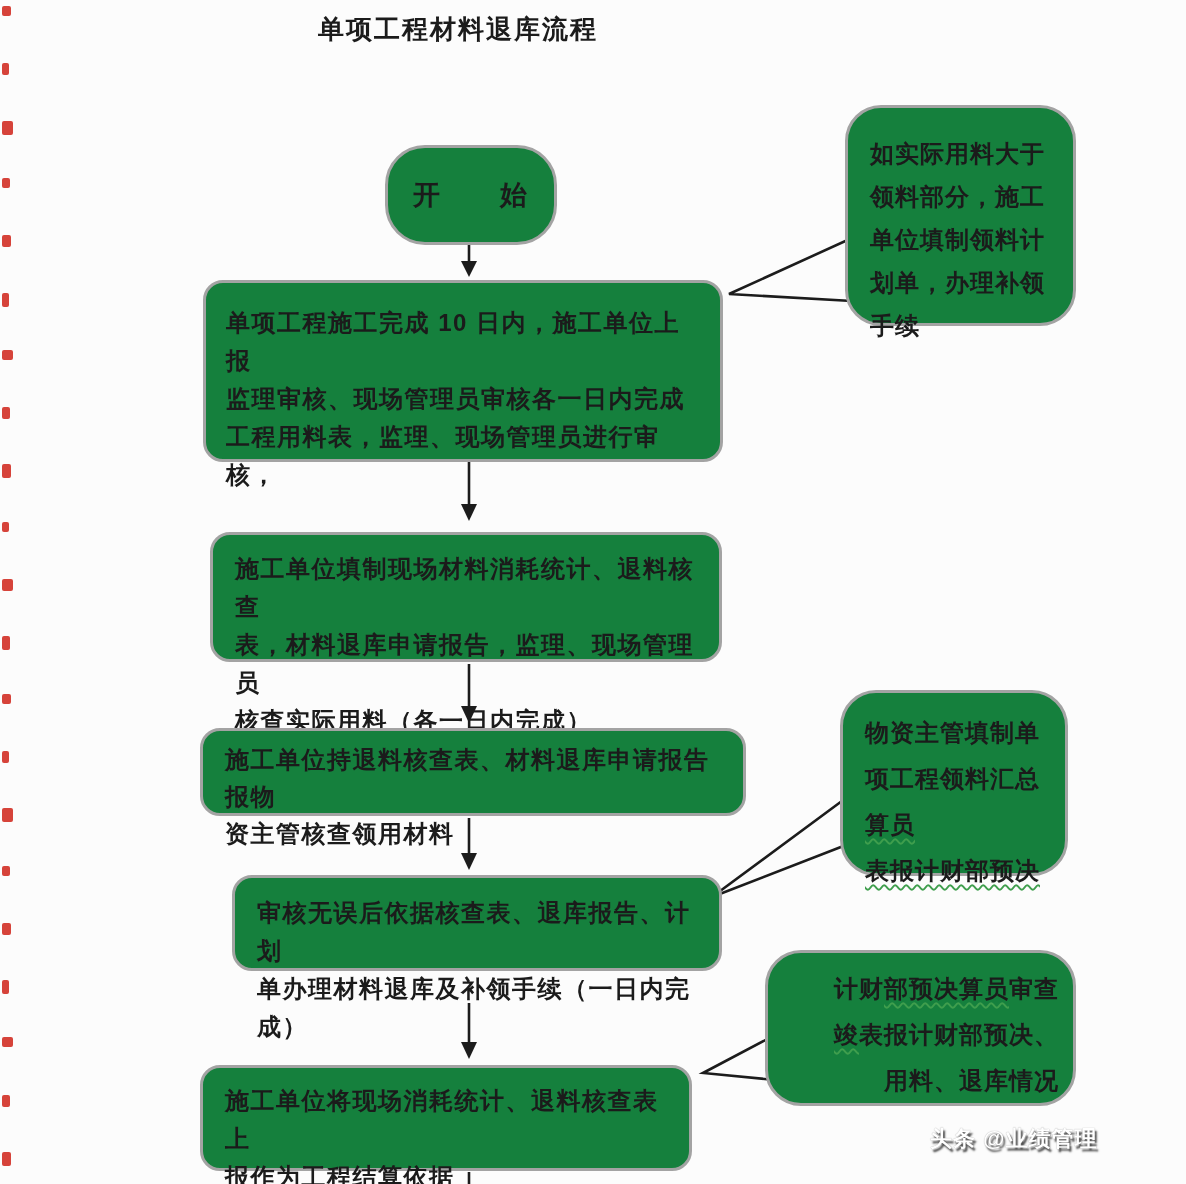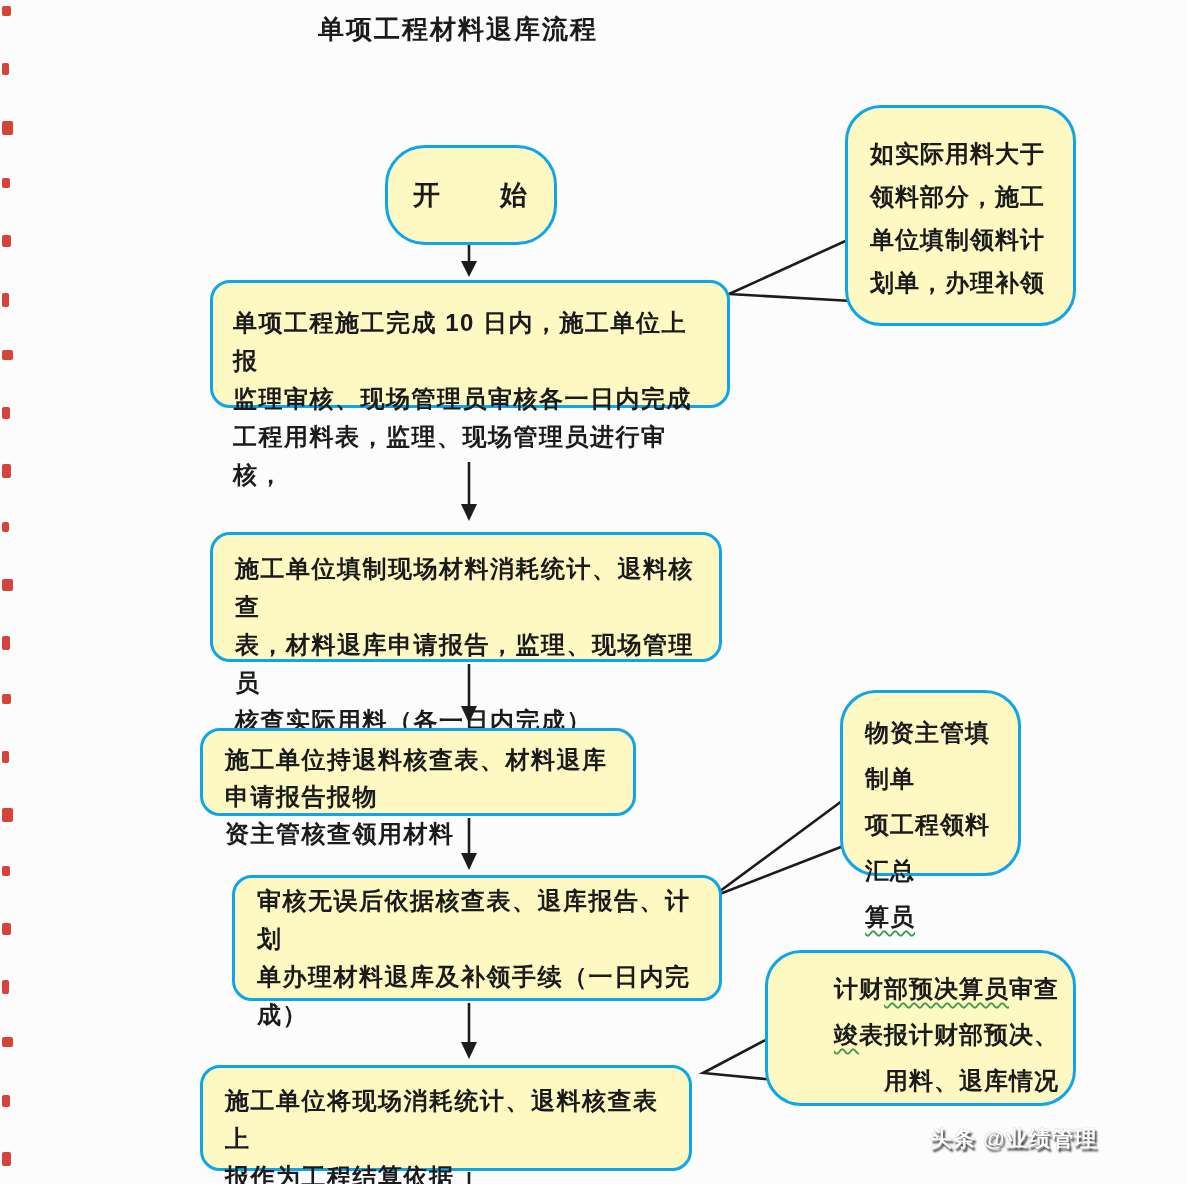--- a/index.html
+++ b/index.html
@@ -8,39 +8,39 @@
     background:#fcfcfc;color:#1b1b1b;
     font-family:"Liberation Sans","DejaVu Sans",sans-serif;
   }
   .title{
     position:absolute;left:318px;top:12px;
     font-size:26px;font-weight:700;letter-spacing:2px;
   }
   #connectors{position:absolute;left:0;top:0;z-index:1;}
   .node{
     position:absolute;z-index:2;box-sizing:border-box;
-    background:#fef9c3;border:3px solid #0ea5e9;
+    background:#15803d;border:3px solid #a3a3a3;
     font-size:24px;font-weight:600;letter-spacing:1.5px;line-height:38px;
   }
   .oval{
     left:385px;top:145px;width:172px;height:100px;border-radius:40px;
     display:flex;align-items:center;justify-content:center;
     font-size:27px;letter-spacing:2px;
   }
   .rect{border-radius:20px;padding:17px 20px 0 22px;}
-  #box1{left:210px;top:280px;width:520px;height:128px;padding-top:21px;padding-left:20px;}
+  #box1{left:203px;top:280px;width:520px;height:182px;padding-top:21px;padding-left:20px;}
   #box2{left:210px;top:532px;width:512px;height:130px;padding-top:15px;}
-  #box3{left:200px;top:728px;width:436px;height:88px;padding-top:10px;line-height:37px;}
-  #box4{left:232px;top:875px;width:490px;height:126px;padding-top:4px;}
+  #box3{left:200px;top:728px;width:546px;height:88px;padding-top:10px;line-height:37px;}
+  #box4{left:232px;top:875px;width:490px;height:96px;padding-top:16px;}
   #box5{left:200px;top:1065px;width:492px;height:106px;padding-top:14px;}
   .callout{
     border-radius:36px;padding:20px 14px 0 22px;line-height:43px;letter-spacing:1px;
   }
   #callout1{left:845px;top:105px;width:231px;height:221px;padding-top:24px;}
-  #callout2{left:840px;top:690px;width:181px;height:186px;line-height:46px;padding-top:17px;}
+  #callout2{left:840px;top:690px;width:228px;height:186px;line-height:46px;padding-top:17px;}
   #callout3{left:765px;top:950px;width:311px;height:156px;line-height:46px;padding-top:13px;text-align:right;}
   .wavy{
     text-decoration-line:underline;
     text-decoration-style:wavy;
     text-decoration-color:#3f9e4d;
     text-decoration-thickness:2px;
     text-underline-offset:5px;
   }
   .watermark{
     position:absolute;left:930px;top:1124px;z-index:3;
@@ -120,20 +120,21 @@
 <div id="box5" class="node rect">
     <div>施工单位将现场消耗统计、退料核查表上</div>
     <div>报作为工程结算依据</div>
   </div>
 
 <div id="callout1" class="node callout">
     <div><span>如实际用料大于</span></div>
     <div><span>领料部分，施工</span></div>
     <div><span>单位填制领料计</span></div>
     <div><span>划单，办理补领</span></div>
+    <div><span>手续</span></div>
   </div>
 
 <div id="callout2" class="node callout">
     <div><span>物资主管填制单</span></div>
     <div><span>项工程领料汇总</span></div>
     <div><span class="wavy">算员</span></div>
     <div><span class="wavy">表报计财部预决</span></div>
   </div>
 
 <div id="callout3" class="node callout">

